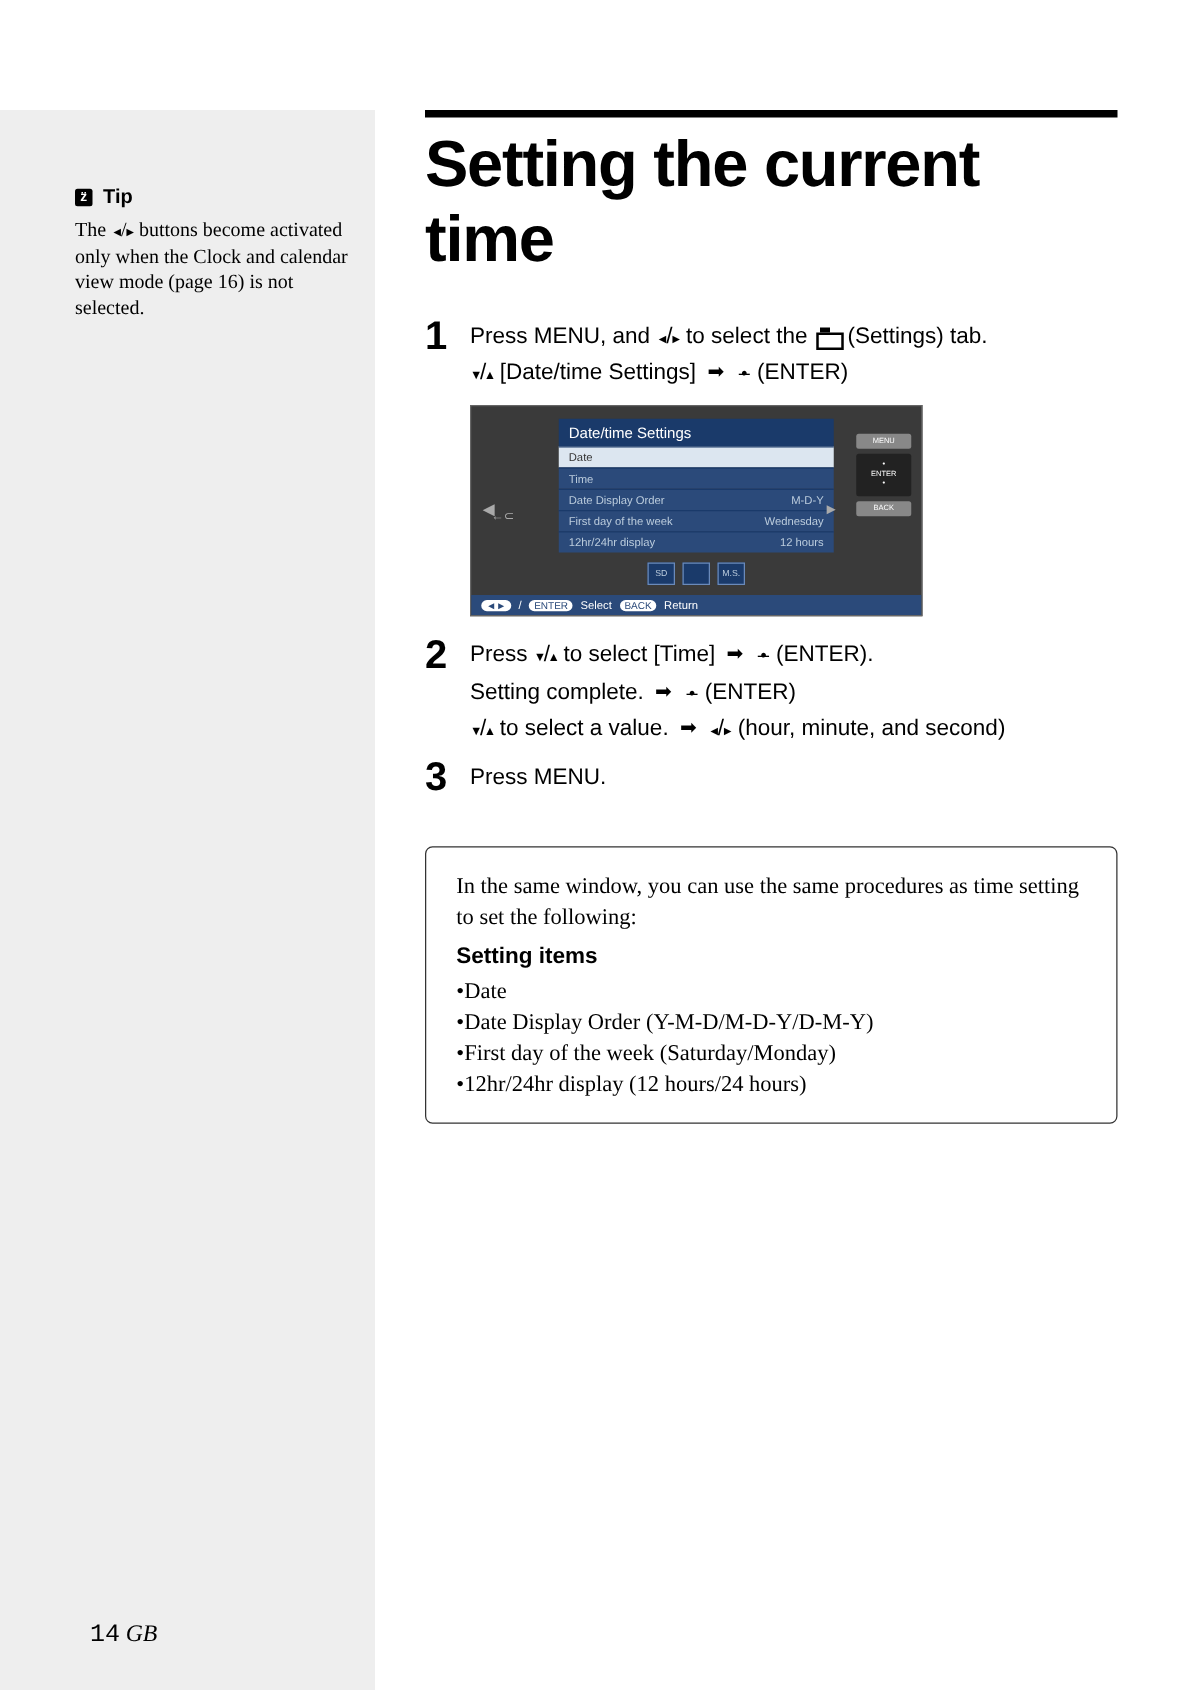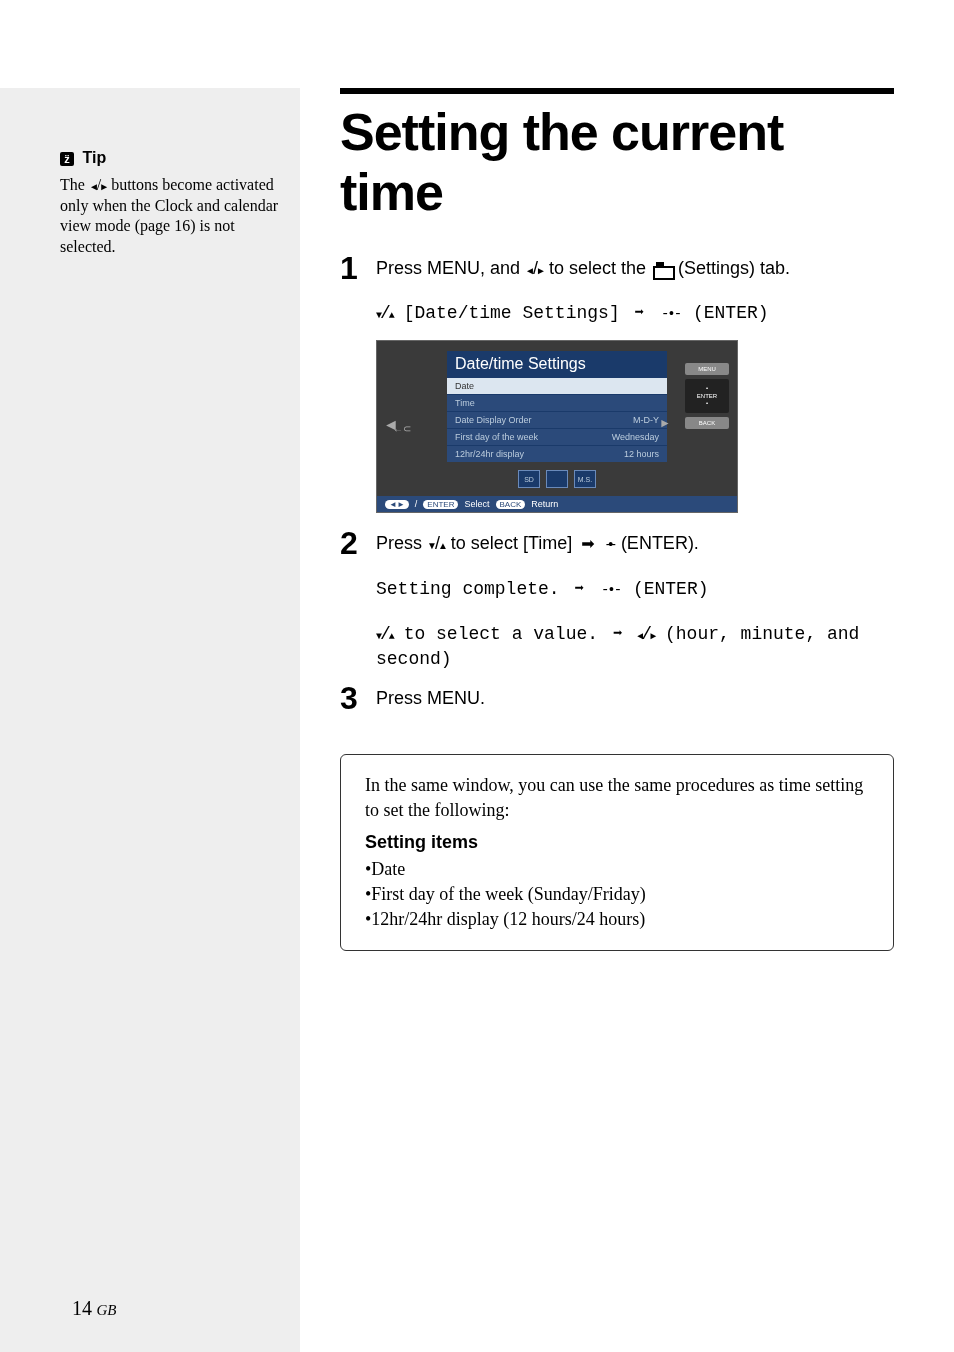--- a/index.html
+++ b/index.html
@@ -114,41 +114,41 @@
     border: 2px solid #000;
   }
   .settings-icon::after {
     content: "";
     position: absolute;
     left: 3px; top: 0;
     width: 8px; height: 4px;
     background: #000;
   }
   .substep {
-    font-family: Liberation Mono, monospace;
+    font-family: Liberation Sans, sans-serif;
     font-size: 18px;
-    margin-top: 20px;
+    margin-top: 4px;
   }
   .screenshot {
     width: 362px;
     margin: 14px 0 14px 36px;
     background: #3a3a3a;
     border: 1px solid #666;
     padding: 10px;
     position: relative;
   }
   .menu-panel {
     width: 220px;
     margin: 0 auto 8px auto;
   }
   .menu-header {
     background: #1a3a6a;
     color: #fff;
     font-family: Arial, sans-serif;
-    font-size: 16px;
+    font-size: 12px;
     padding: 4px 8px;
   }
   .menu-row {
     display: flex;
     justify-content: space-between;
     background: #2b4a7a;
     color: #bcd;
     font-family: Arial, sans-serif;
     font-size: 9px;
     padding: 3px 8px;
@@ -255,27 +255,27 @@
     margin-top: 6px;
     margin-bottom: 2px;
   }
   .page-num {
     position: absolute;
     bottom: 32px;
     left: 72px;
     font-size: 18px;
   }
   .page-num .num {
-    font-family: Liberation Serif, serif;
+    font-family: Liberation Mono, monospace;
     font-size: 20px;
     text-align: right;
   }
   .page-num .gb {
     font-style: italic;
-    font-size: 15px;
+    font-size: 19px;
   }
   .indent { margin-left: 36px; }
 </style>
 </head>
 <body>
 
 <div class="page">
   <div class="sidebar">
     <div class="tip-heading">
       <span class="q">z̈</span>
@@ -368,21 +368,22 @@
       <div class="step-num">3</div>
       <div class="step-body">
         <div class="sans">Press MENU.</div>
       </div>
     </div>
 
     <div class="info-box">
       <div>In the same window, you can use the same procedures as time setting to set the following:</div>
       <div class="heading">Setting items</div>
       <div>•<span>Date</span></div>
-      <div>•<span>First day of the week (Sunday/Friday)</span></div>
+      <div>•<span>Date Display Order (Y-M-D/M-D-Y/D-M-Y)</span></div>
+      <div>•<span>First day of the week (Saturday/Monday)</span></div>
       <div>•<span>12hr/24hr display (12 hours/24 hours)</span></div>
     </div>
 
   </div>
 </div>
 
 <div class="page-num">
   <span class="num">14</span> <span class="gb">GB</span>
 </div>
 

